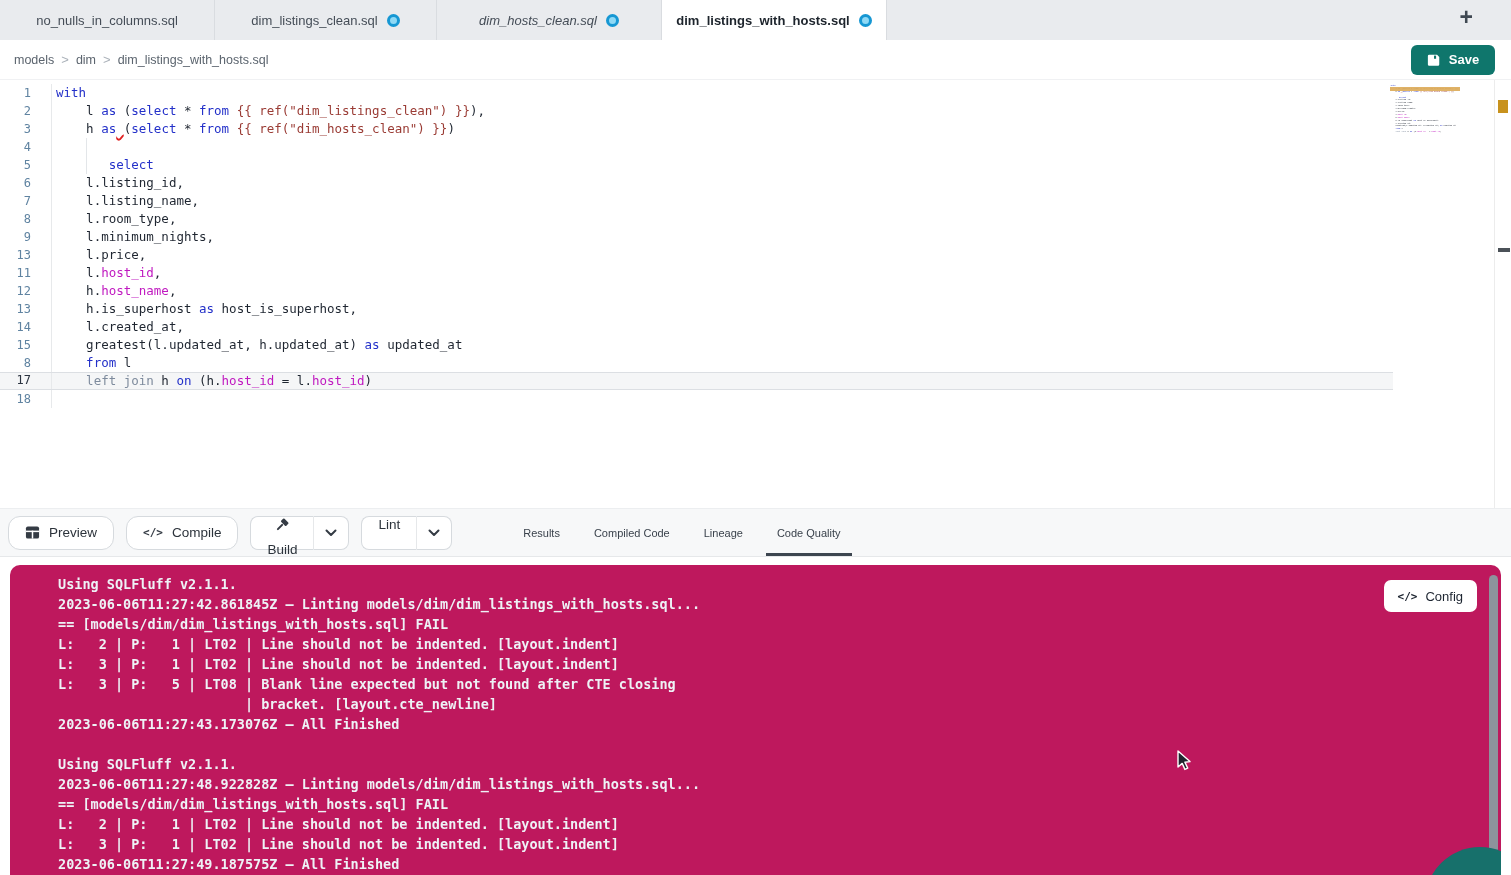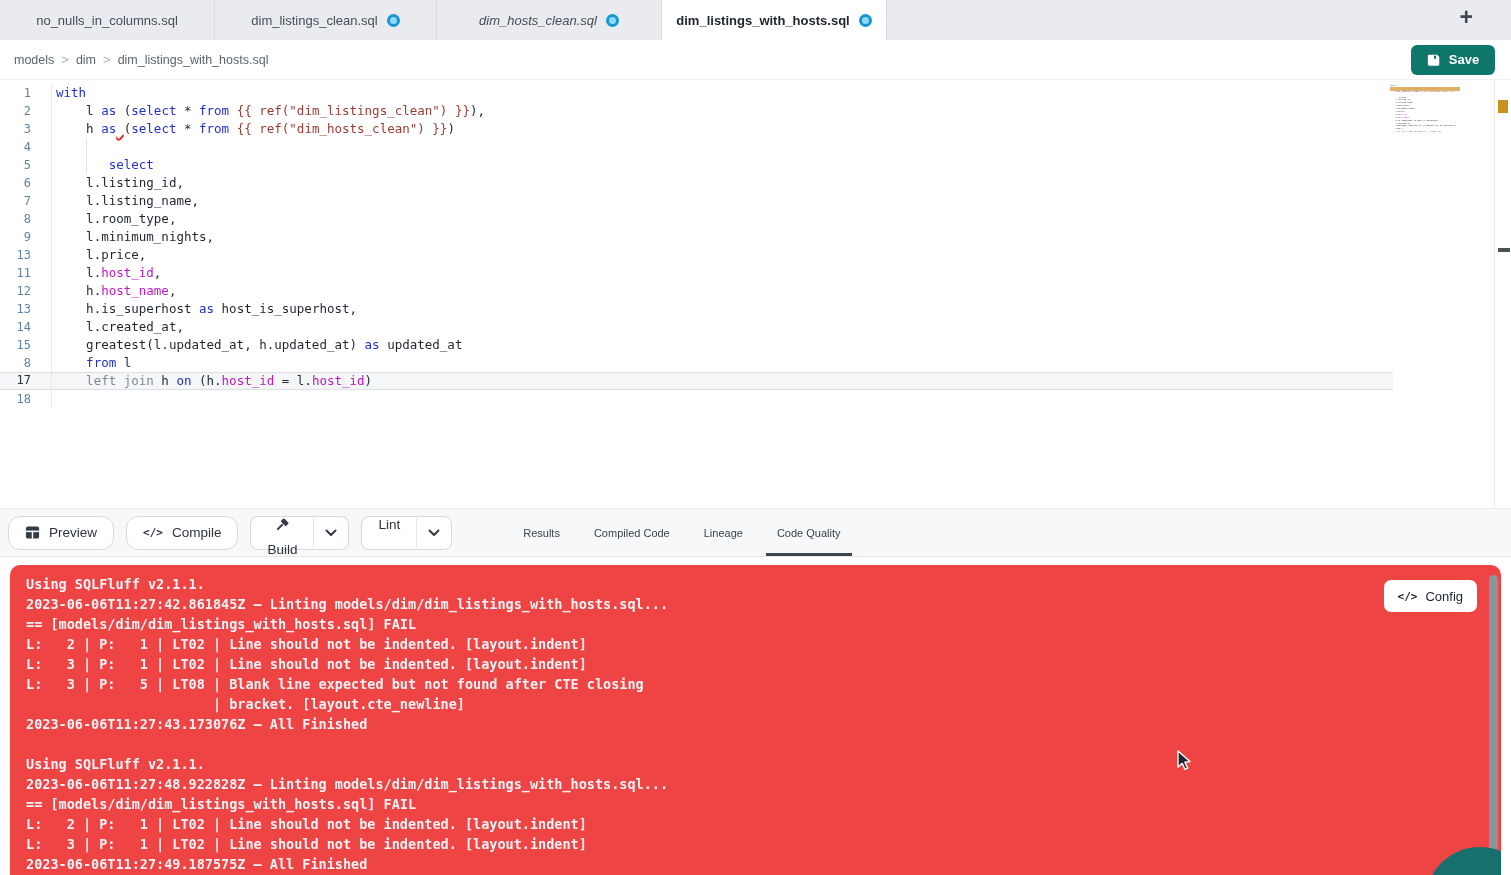--- a/index.html
+++ b/index.html
@@ -83,21 +83,21 @@
   .drop { width:36px; height:34px; border-radius:0 8px 8px 0; border-left:1px solid #e6e8ea;
     display:inline-flex; align-items:center; justify-content:center; }
   .ptabs { display:flex; margin-left:42px; align-self:stretch; align-items:stretch; }
   .ptab { background:none; border:none; padding:0 17px; font-size:11px; color:#3a424c;
     position:relative; cursor:pointer; }
   .ptab.active::after { content:''; position:absolute; left:6px; right:6px; bottom:0;
     height:3px; background:#3d4650; }
 
   
   .terminal { position:absolute; left:10px; right:10px; top:565px; bottom:0;
-    background:#ef4444; border-radius:10px 10px 0 0; overflow:hidden; }
+    background:#be185d; border-radius:10px 10px 0 0; overflow:hidden;padding-left:32px; }
   #term { margin:0; padding:9px 16px; font-family:"DejaVu Sans Mono", monospace;
     font-size:13.5px; line-height:20px; font-weight:600; color:#eef2f6; white-space:pre; }
   .config { position:absolute; top:15px; right:24px; height:32px; background:#fff; border:none;
     border-radius:7px; padding:0 14px; display:flex; align-items:center; gap:8px;
     font-size:13px; font-weight:500; color:#1c2430; cursor:pointer;
     font-family:"Liberation Sans", sans-serif; }
   .codeicon { font-family:"DejaVu Sans Mono", monospace; font-size:11px; font-weight:700; }
   .tscroll { position:absolute; right:3px; top:10px; bottom:0; width:9px;
     background:#8d939c; border-radius:5px; }
   .chat { position:absolute; left:1415px; top:282px; width:110px; height:110px;

